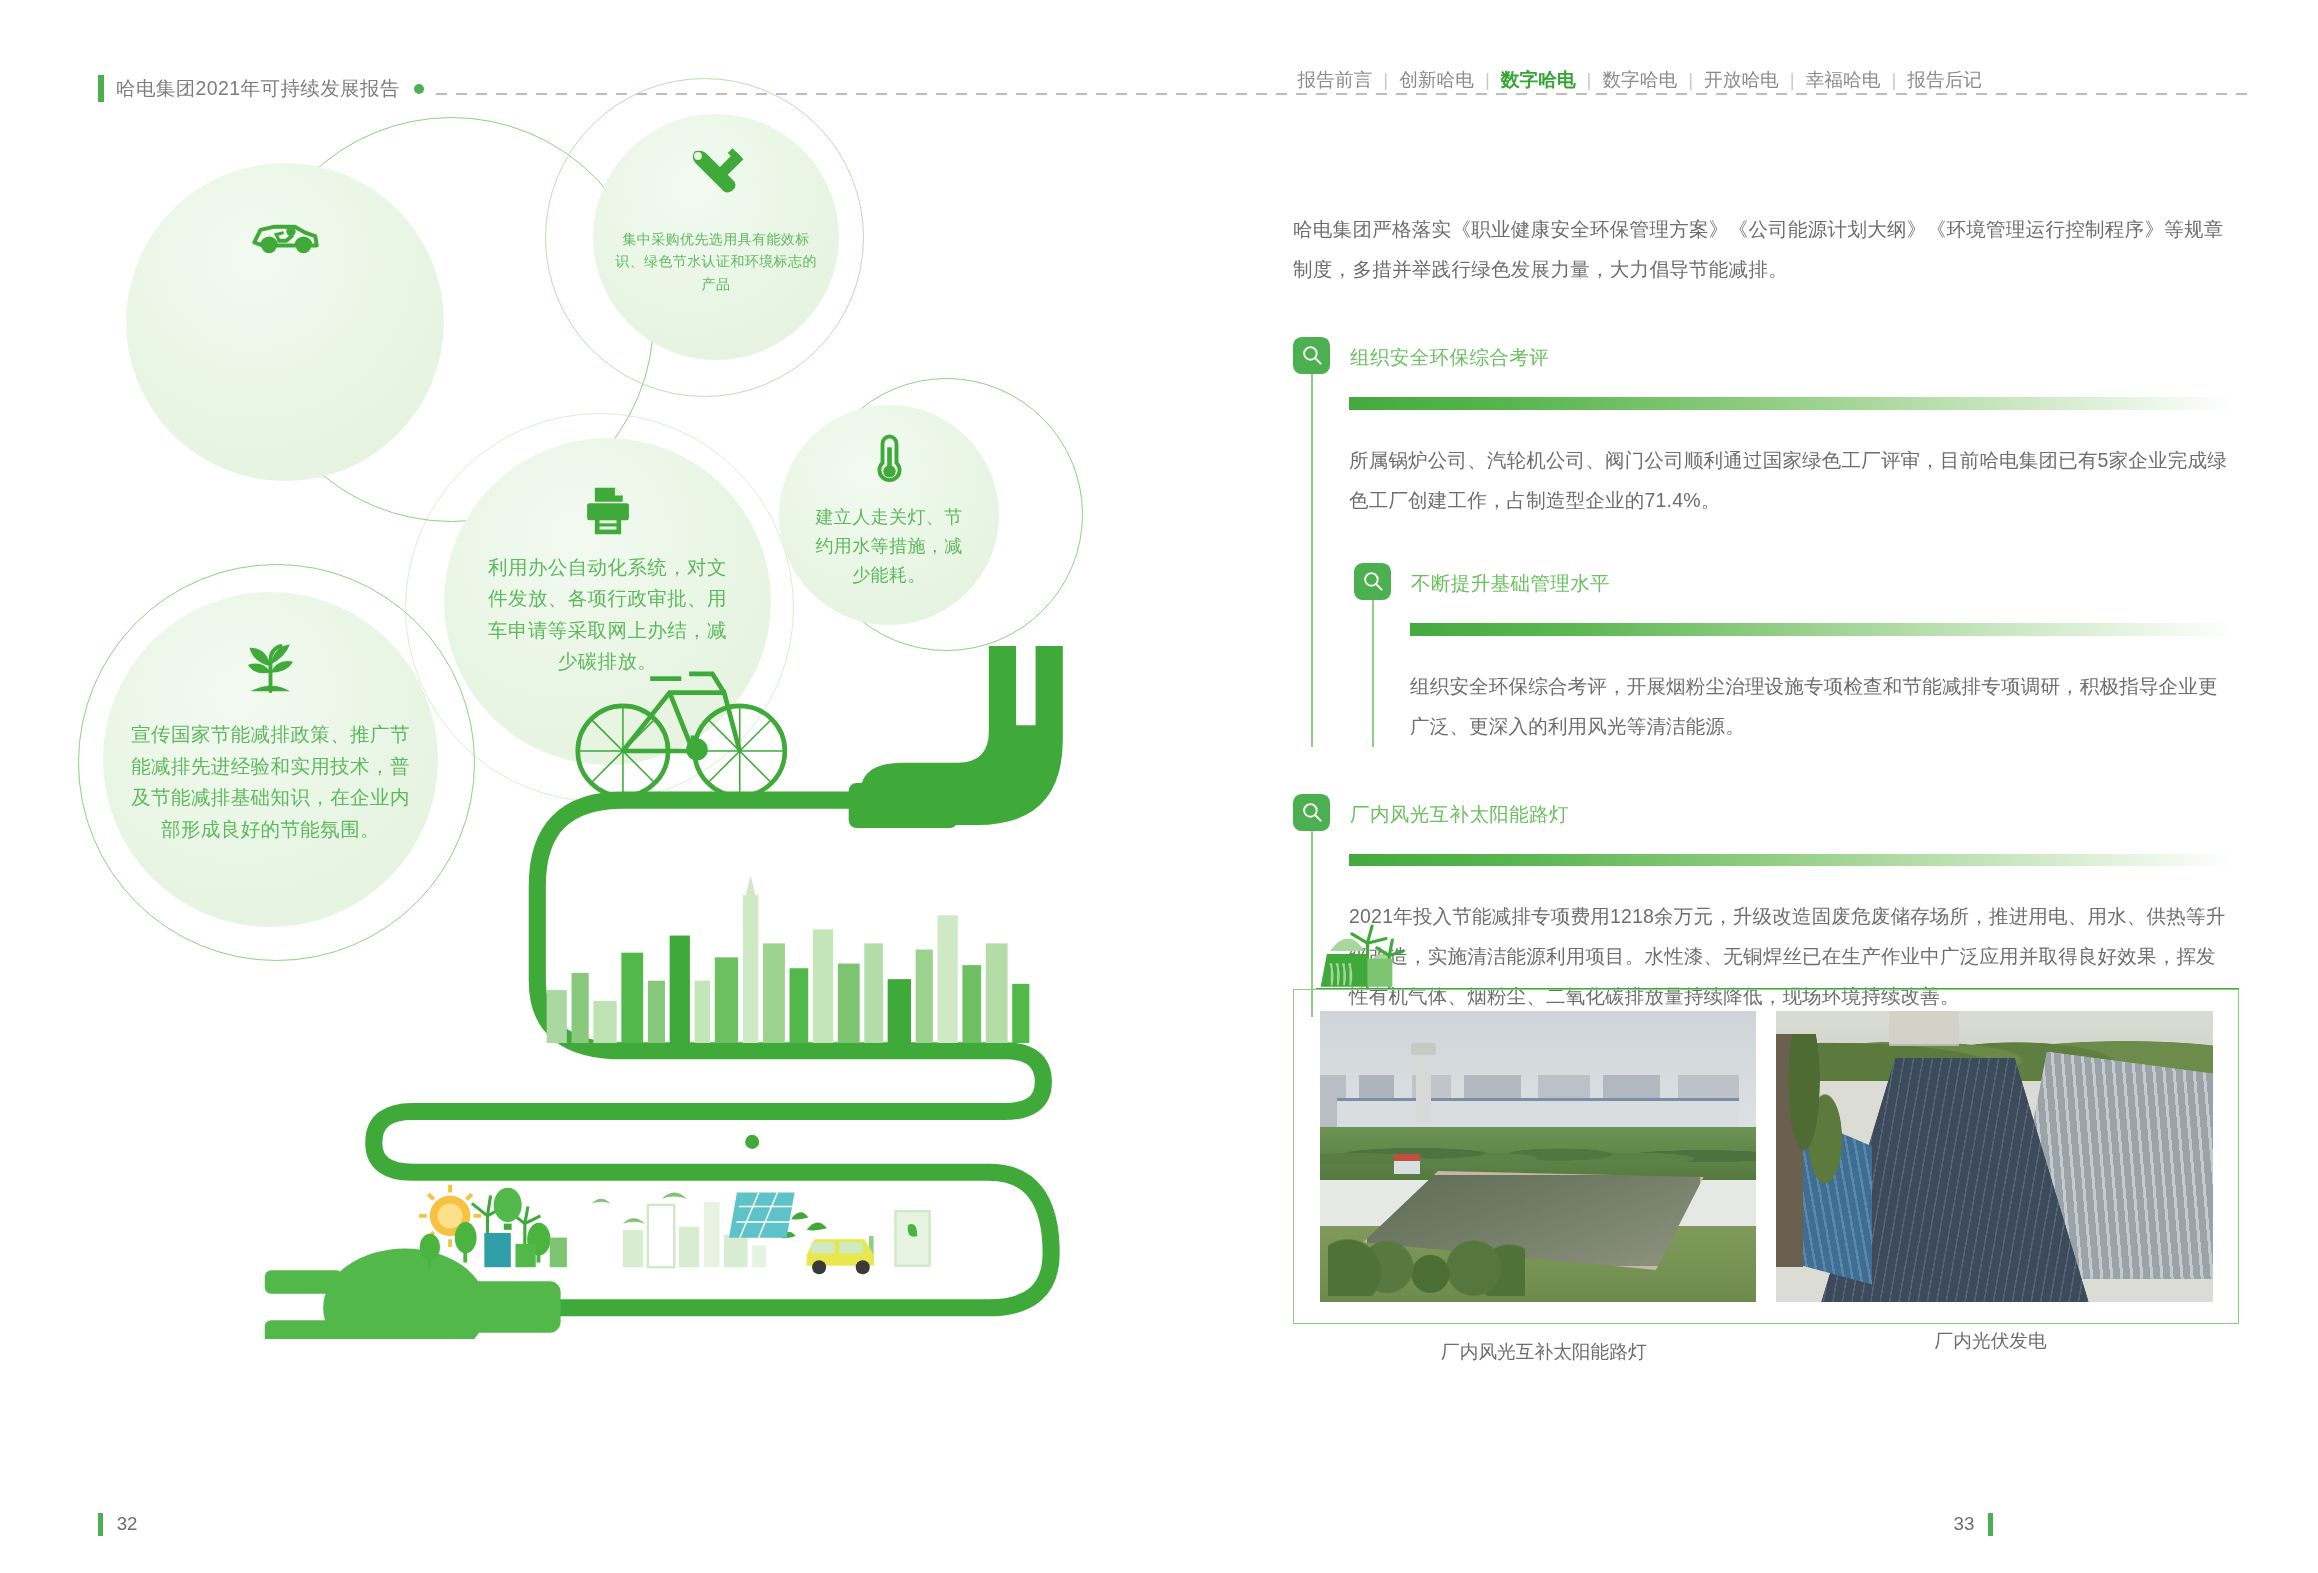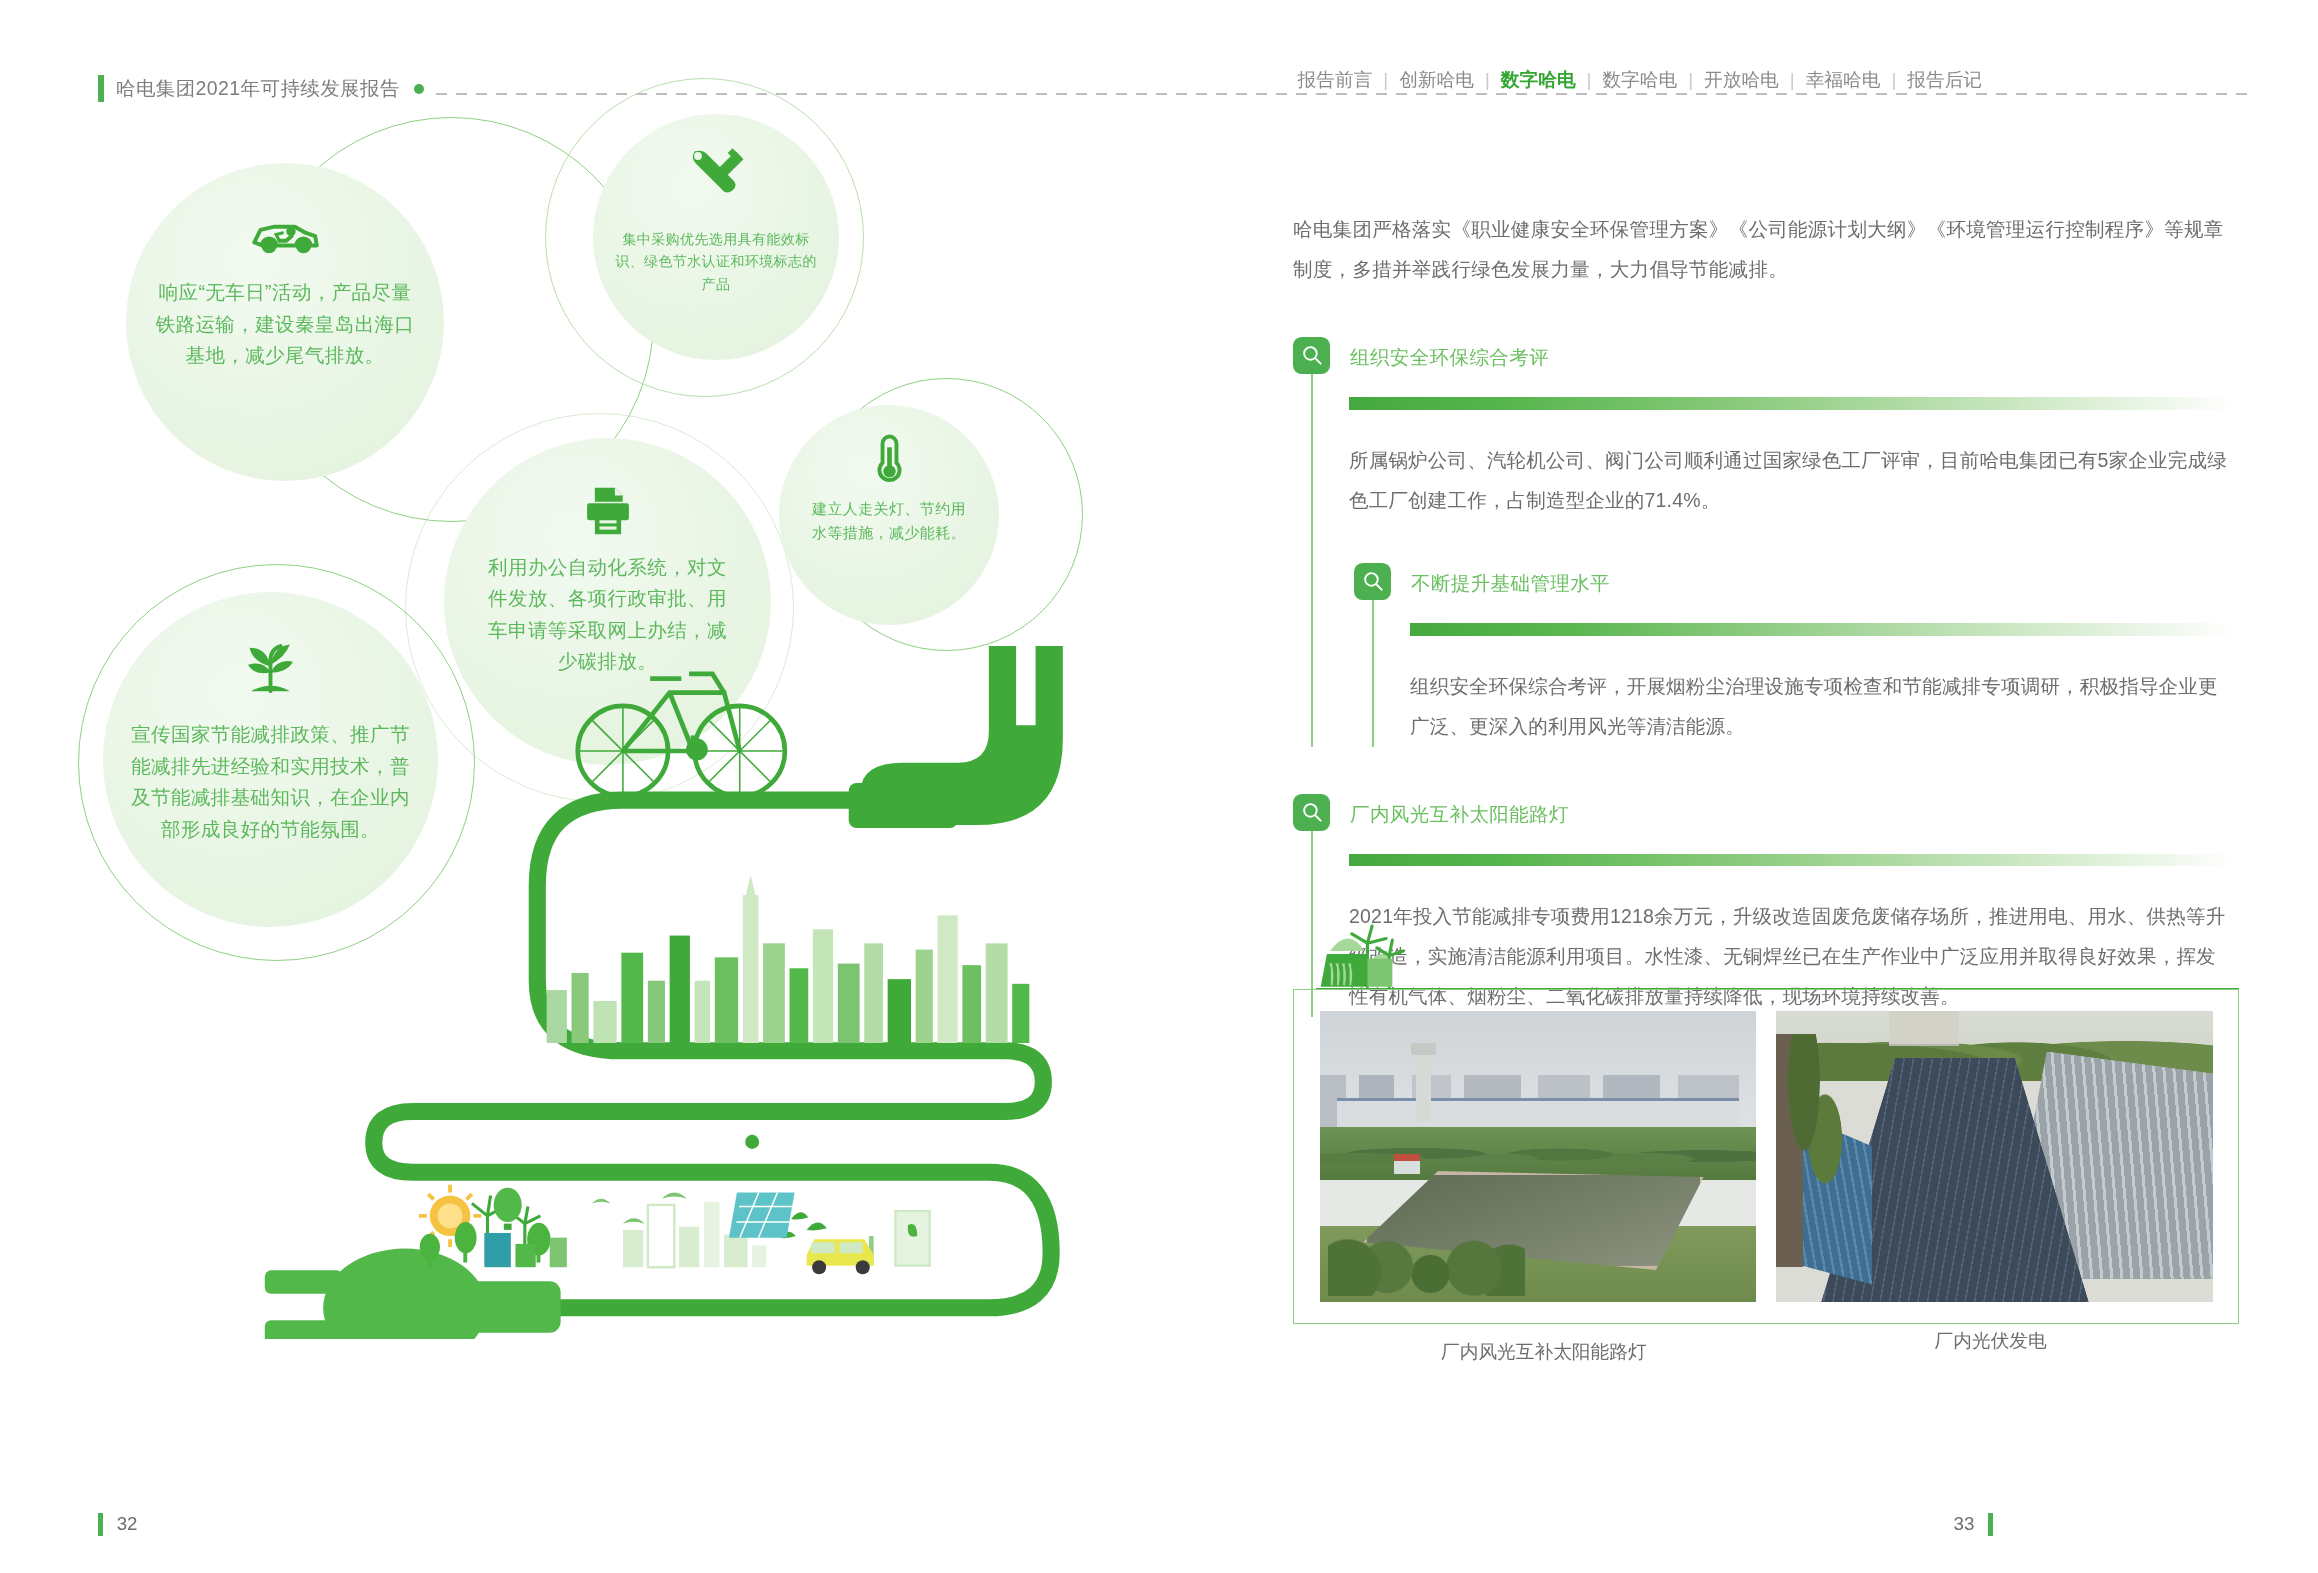--- a/index.html
+++ b/index.html
@@ -45,21 +45,21 @@
   #b-car   { left:126px; top:23.4px;  width:318px; height:318px; }
   #b-car .b-ico { margin-top:48px; }
   #b-car .b-txt { font-size:19.5px; width:265px; margin-top:15.6px; }
 
   #b-tool  { left:593px; top:-26.5px; width:246px; height:246px; }
   #b-tool .b-ico { margin-top:31px; }
   #b-tool .b-txt { font-size:14px; width:204px; margin-top:25px; }
 
   #b-therm { left:779px; top:265px; width:220px; height:220px; }
   #b-therm .b-ico { margin-top:28px; }
-  #b-therm .b-txt { font-size:15px; width:164px; margin-top:6px; }
+  #b-therm .b-txt { font-size:18px; width:164px; margin-top:12px; }
 
   #b-print { left:444px; top:298px; width:327px; height:327px; }
   #b-print .b-ico { margin-top:48px; }
   #b-print .b-txt { font-size:19.5px; width:257px; margin-top:12.5px; }
 
   #b-leaf  { left:103px; top:452px; width:335px; height:335px; }
   #b-leaf .b-ico { margin-top:51px; }
   #b-leaf .b-txt { font-size:19.5px; width:288px; margin-top:14px; }
 
   
@@ -208,21 +208,20 @@
       <div class="b-ico">
         <svg width="75" height="47" viewBox="0 0 96 60">
           <path d="M8 40 L16 24 L34 20 L60 20 L74 28 L86 32 L88 44 L80 44 A9 9 0 0 0 62 44 L36 44 A9 9 0 0 0 18 44 Z" fill="none" stroke="#3faa3a" stroke-width="5" stroke-linejoin="round"></path>
           <circle cx="27" cy="44" r="10" fill="#3faa3a"></circle>
           <circle cx="71" cy="44" r="10" fill="#3faa3a"></circle>
           <circle cx="55" cy="26" r="6" fill="#3faa3a"></circle>
           <path d="M40 38 L49 38 L56 32" stroke="#3faa3a" stroke-width="5" fill="none" stroke-linecap="round"></path>
           <path d="M40 38 L36 30 L44 28" stroke="#3faa3a" stroke-width="4" fill="none" stroke-linecap="round"></path>
         </svg>
       </div>
-      <div class="b-txt">响应“无车日”活动，产品尽量铁路运输，建设秦皇岛出海口基地，减少尾气排放。</div>
     </div>
 
     <div class="bubble" id="b-tool">
       <div class="b-ico">
         <svg width="58" height="55" viewBox="0 0 74 70">
           <path d="M10 8 Q4 17 12 24 L44 56 Q50 64 58 58 Q66 51 58 44 L26 12 Q20 5 10 8 Z" fill="#3faa3a"></path>
           <path d="M62 8 L72 18 L44 46 L34 36 Z" fill="#3faa3a"></path>
           <path d="M58 4 L70 16 L64 22 L52 10 Z" fill="#3faa3a"></path>
           <circle cx="14" cy="14" r="5" fill="#eaf6e6"></circle>
         </svg>

